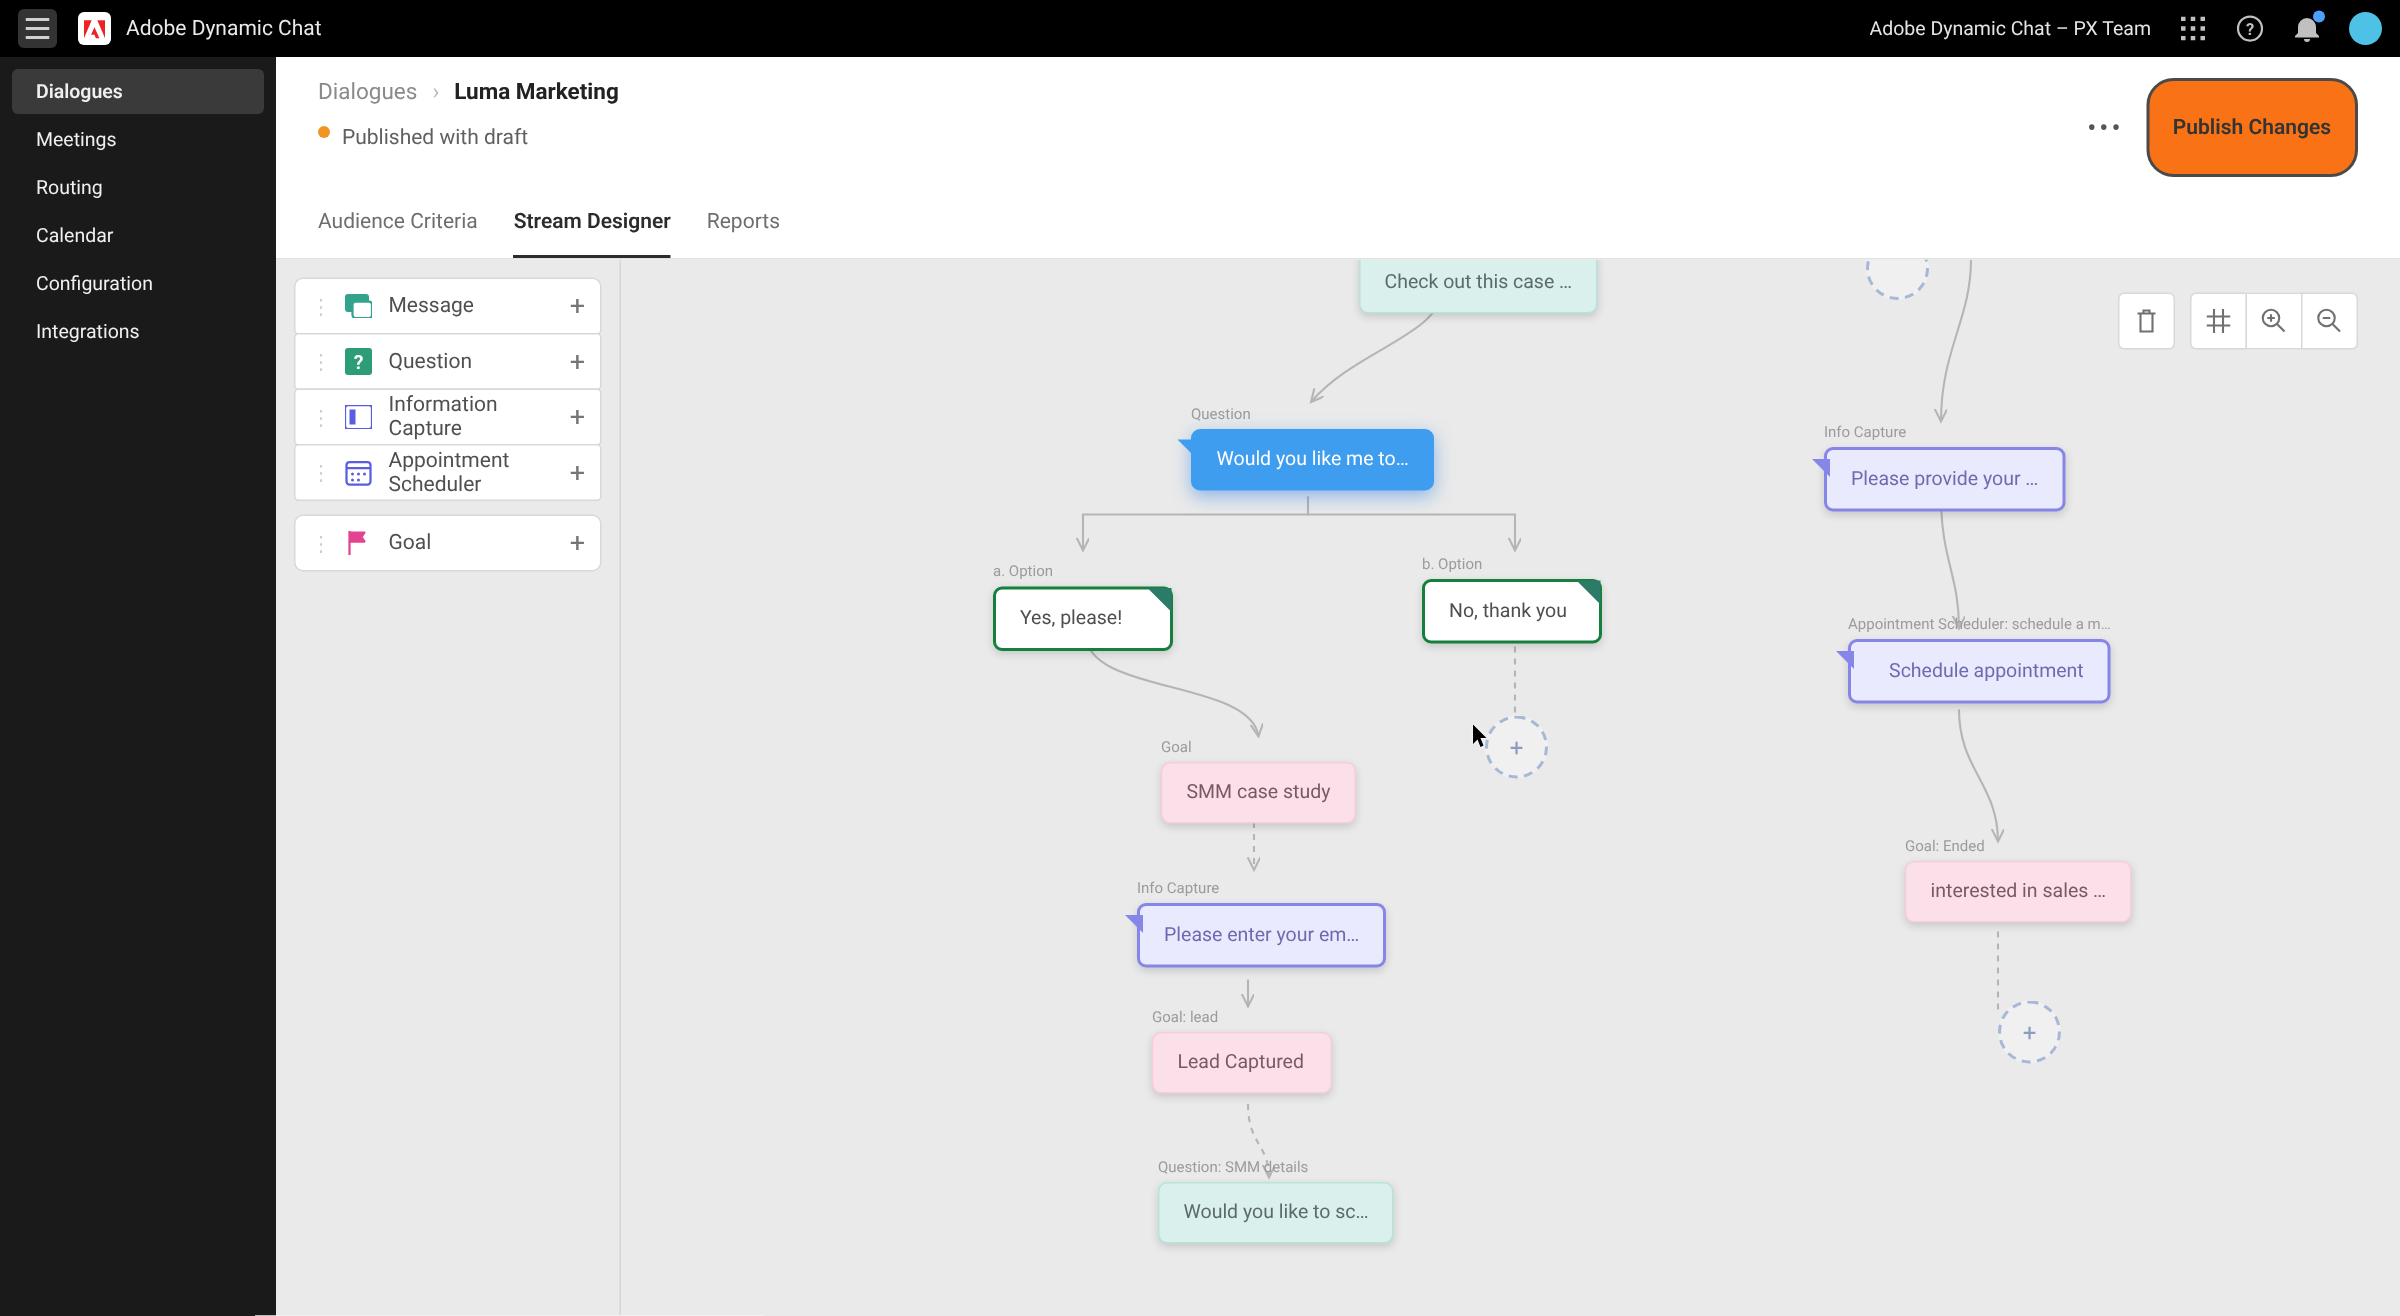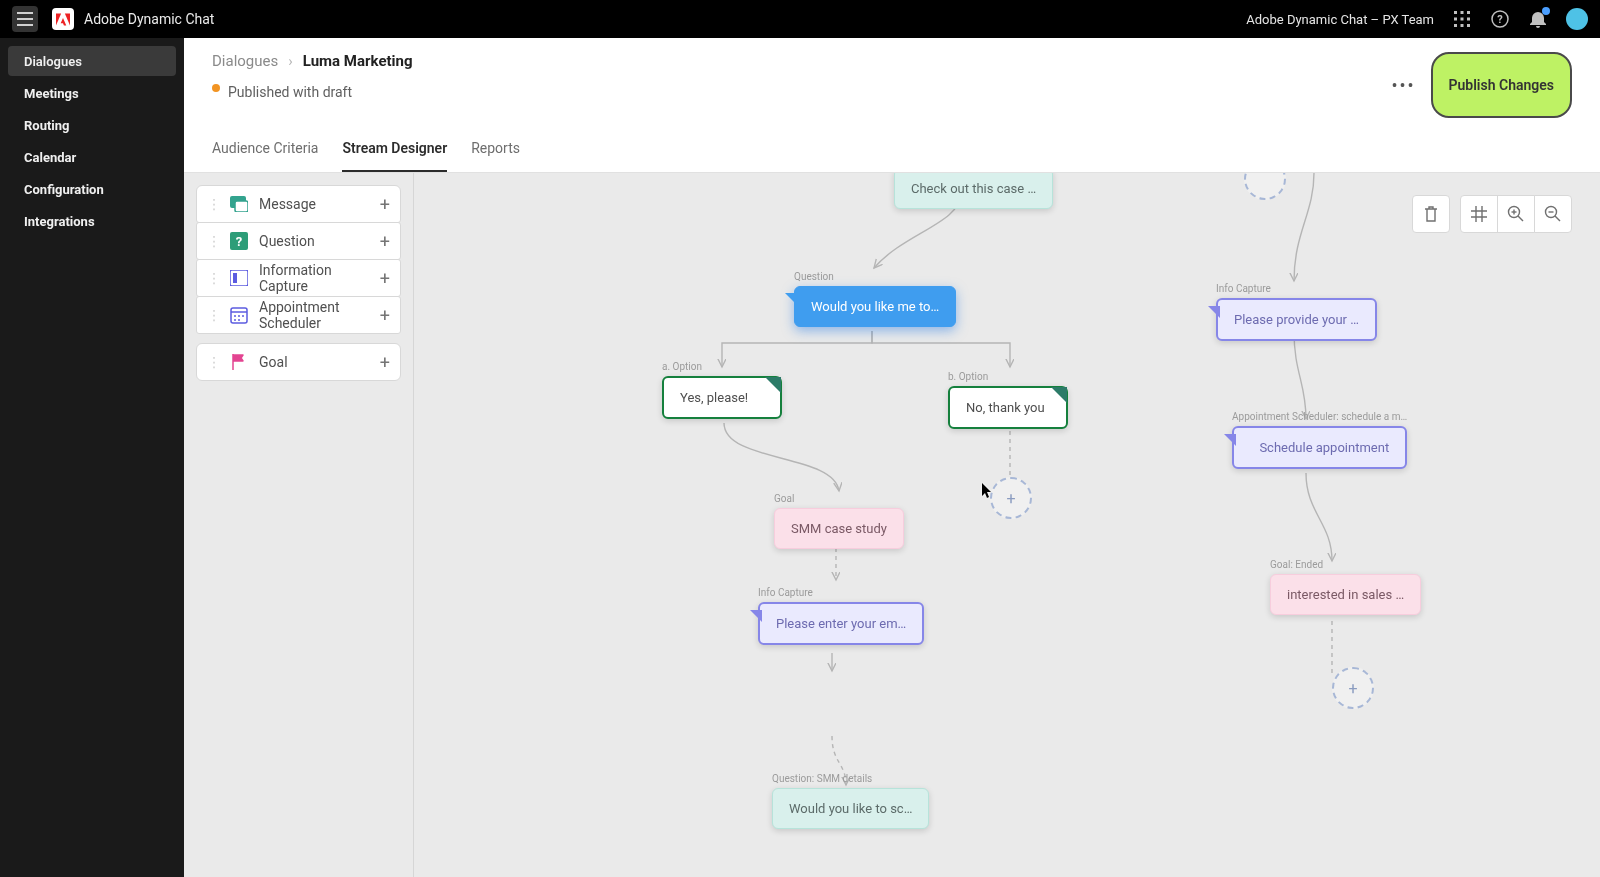--- a/index.html
+++ b/index.html
@@ -14,34 +14,34 @@
     .spacer { flex:1; }
     .topright { display:flex; align-items:center; gap:18px; font-size:13px; }
     .team { color:#e5e5e5; }
     .topicon { width:20px; height:20px; display:flex; align-items:center; justify-content:center; fill:#c0c0c0; cursor:pointer; position:relative;}
     .bell-dot { position:absolute; top:-2px; right:-2px; width:8px; height:8px; border-radius:50%; background:#4b9fff; }
     .avatar { width:22px; height:22px; border-radius:50%; background:#4ec2e6; cursor:pointer; }
 
     
     .shell { display:flex; height:calc(100% - 38px); }
     .sidenav { width:184px; background:#1a1a1a; padding-top:8px; }
-    .navitem { height:30px; display:flex; align-items:center; padding:0 16px; color:#f0f0f0; font-size:13px; cursor:pointer; border-radius:4px; margin:0 8px 2px 8px;font-weight:bold;}
+    .navitem { height:30px; display:flex; align-items:center; padding:0 16px; color:#f0f0f0; font-size:13px; cursor:pointer; border-radius:4px; margin:0 8px 2px 8px;}
     .navitem.active { background:#3a3a3a; font-weight:600; }
 
     .main { flex:1; background:#f5f5f5; display:flex; flex-direction:column; }
 
     .header { background:#fff; padding:14px 28px 0 28px; border-bottom:1px solid #e1e1e1; }
     .breadcrumb { display:flex; align-items:center; gap:10px; font-size:15px; }
     .crumb-link { color:#8a8a8a; cursor:pointer; }
     .crumb-sep { color:#b8b8b8; }
     .crumb-current { font-weight:700; color:#222; }
     .header-row { display:flex; }
     .header-actions { margin-left:auto; display:flex; align-items:center; gap:14px; }
     .more-btn { width:26px; height:26px; display:flex; align-items:center; justify-content:center; cursor:pointer; color:#555; font-size:18px; letter-spacing:2px;}
-    .publish-btn { border:2px solid #4a4a4a; border-radius:18px; padding:23px 16px; font-size:14px; font-weight:600; background:#bef264; cursor:pointer; color:#333;}
+    .publish-btn { border:2px solid #4a4a4a; border-radius:18px; padding:23px 16px; font-size:14px; font-weight:600; background:#f97316; cursor:pointer; color:#333;}
     .status { margin-top:14px; font-size:14px; color:#606060; display:flex; align-items:flex-start; gap:8px;}
     .status-dot { width:8px; height:8px; border-radius:50%; background:#f29423; }
     .tabs { display:flex; gap:24px; margin-top:14px; }
     .tab { padding:8px 0 14px 0; font-size:14px; color:#6e6e6e; cursor:pointer; border-bottom:2px solid transparent; }
     .tab.active { color:#2c2c2c; font-weight:600; border-bottom:2px solid #2c2c2c; }
 
     
     .workarea { flex:1; display:flex; overflow:hidden; position:relative; background:#eaeaea;}
     .palette { width:230px; background:#eaeaea; border-right:1px solid #d6d6d6; padding:12px; }
     .pal-item { background:#fff; border:1px solid #d8d8d8; border-radius:3px; height:38px; margin-bottom:-1px; display:flex; align-items:center; padding:0 10px; cursor:grab; }
@@ -256,30 +256,30 @@
 
           <path d="M 900 0  C 900 40, 880 60, 880 108" fill="none" stroke="#b5b5b5" stroke-width="1.4" marker-end="url(#arrow)"></path>
 
           <path d="M 880 158  C 880 200, 892 210, 892 246" fill="none" stroke="#b5b5b5" stroke-width="1.4" marker-end="url(#arrow)"></path>
 
           <path d="M 892 300  C 892 340, 918 350, 918 388" fill="none" stroke="#b5b5b5" stroke-width="1.4" marker-end="url(#arrow)"></path>
 
           <path d="M 918 448  v52" fill="none" stroke="#b5b5b5" stroke-dasharray="4 4" stroke-width="1.4"></path>
         </svg>
 
-        <div class="node" style="left:480px; top:-5px;">
+        <div class="node" style="left:492px; top:-5px;">
           <div class="card message">Check out this case …</div>
         </div>
 
         <div class="node" style="left:380px; top:98px;">
           <div class="node-label">Question</div>
           <div class="card question">Would you like me to…</div>
         </div>
 
-        <div class="node" style="left:248px; top:188px;">
+        <div class="node" style="left:248px; top:203px;">
           <div class="node-label">a. Option</div>
           <div class="card option">Yes, please!</div>
         </div>
 
         <div class="node" style="left:534px; top:198px;">
           <div class="node-label">b. Option</div>
           <div class="card option">No, thank you</div>
         </div>
 
         <div class="plusnode" style="left:576px; top:304px;">+</div>
@@ -287,20 +287,24 @@
         <div class="node" style="left:360px; top:320px;">
           <div class="node-label">Goal</div>
           <div class="card goal">SMM case study</div>
         </div>
 
         <div class="node" style="left:344px; top:414px;">
           <div class="node-label">Info Capture</div>
           <div class="card info">Please enter your em…</div>
         </div>
 
+        <div class="node" style="left:354px; top:500px;">
+          <div class="node-label">Goal: lead</div>
+          <div class="card goal">Lead Captured</div>
+        </div>
 
         <div class="node" style="left:358px; top:600px;">
           <div class="node-label">Question: SMM details</div>
           <div class="card message">Would you like to sc…</div>
         </div>
 
         <div class="plusnode" style="left:830px; top:-15px;"></div>
 
         <div class="node" style="left:802px; top:110px;">
           <div class="node-label">Info Capture</div>

